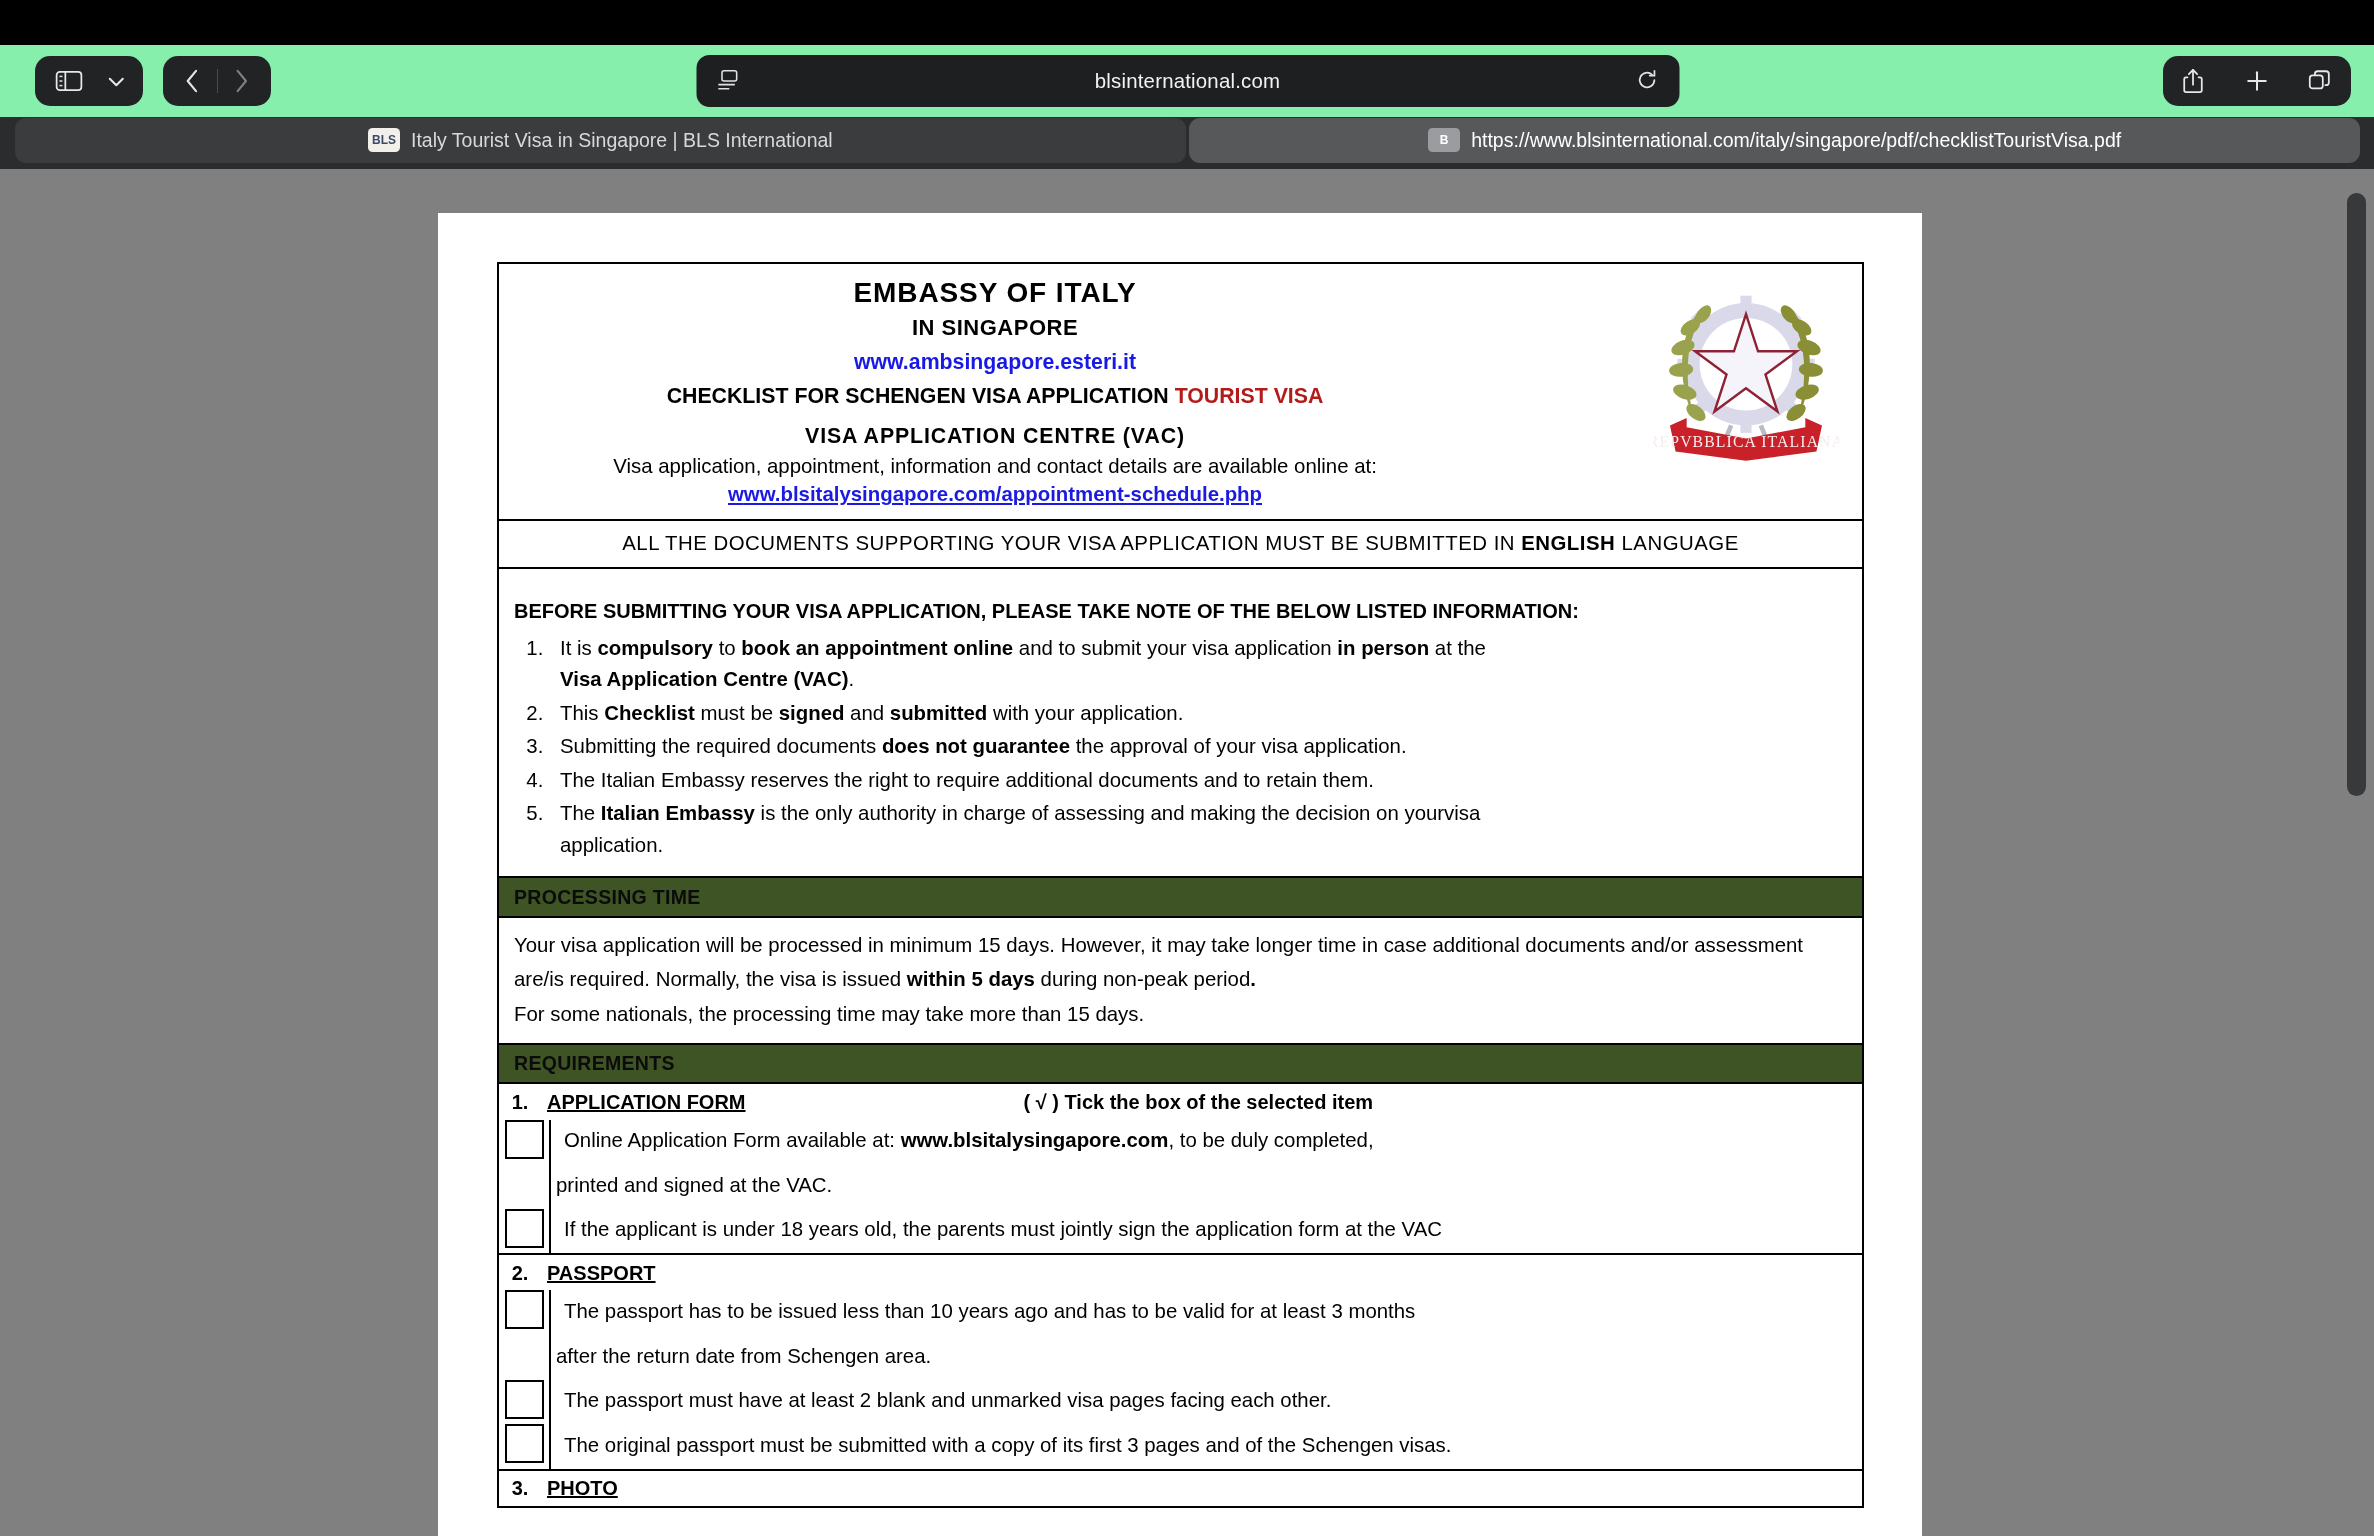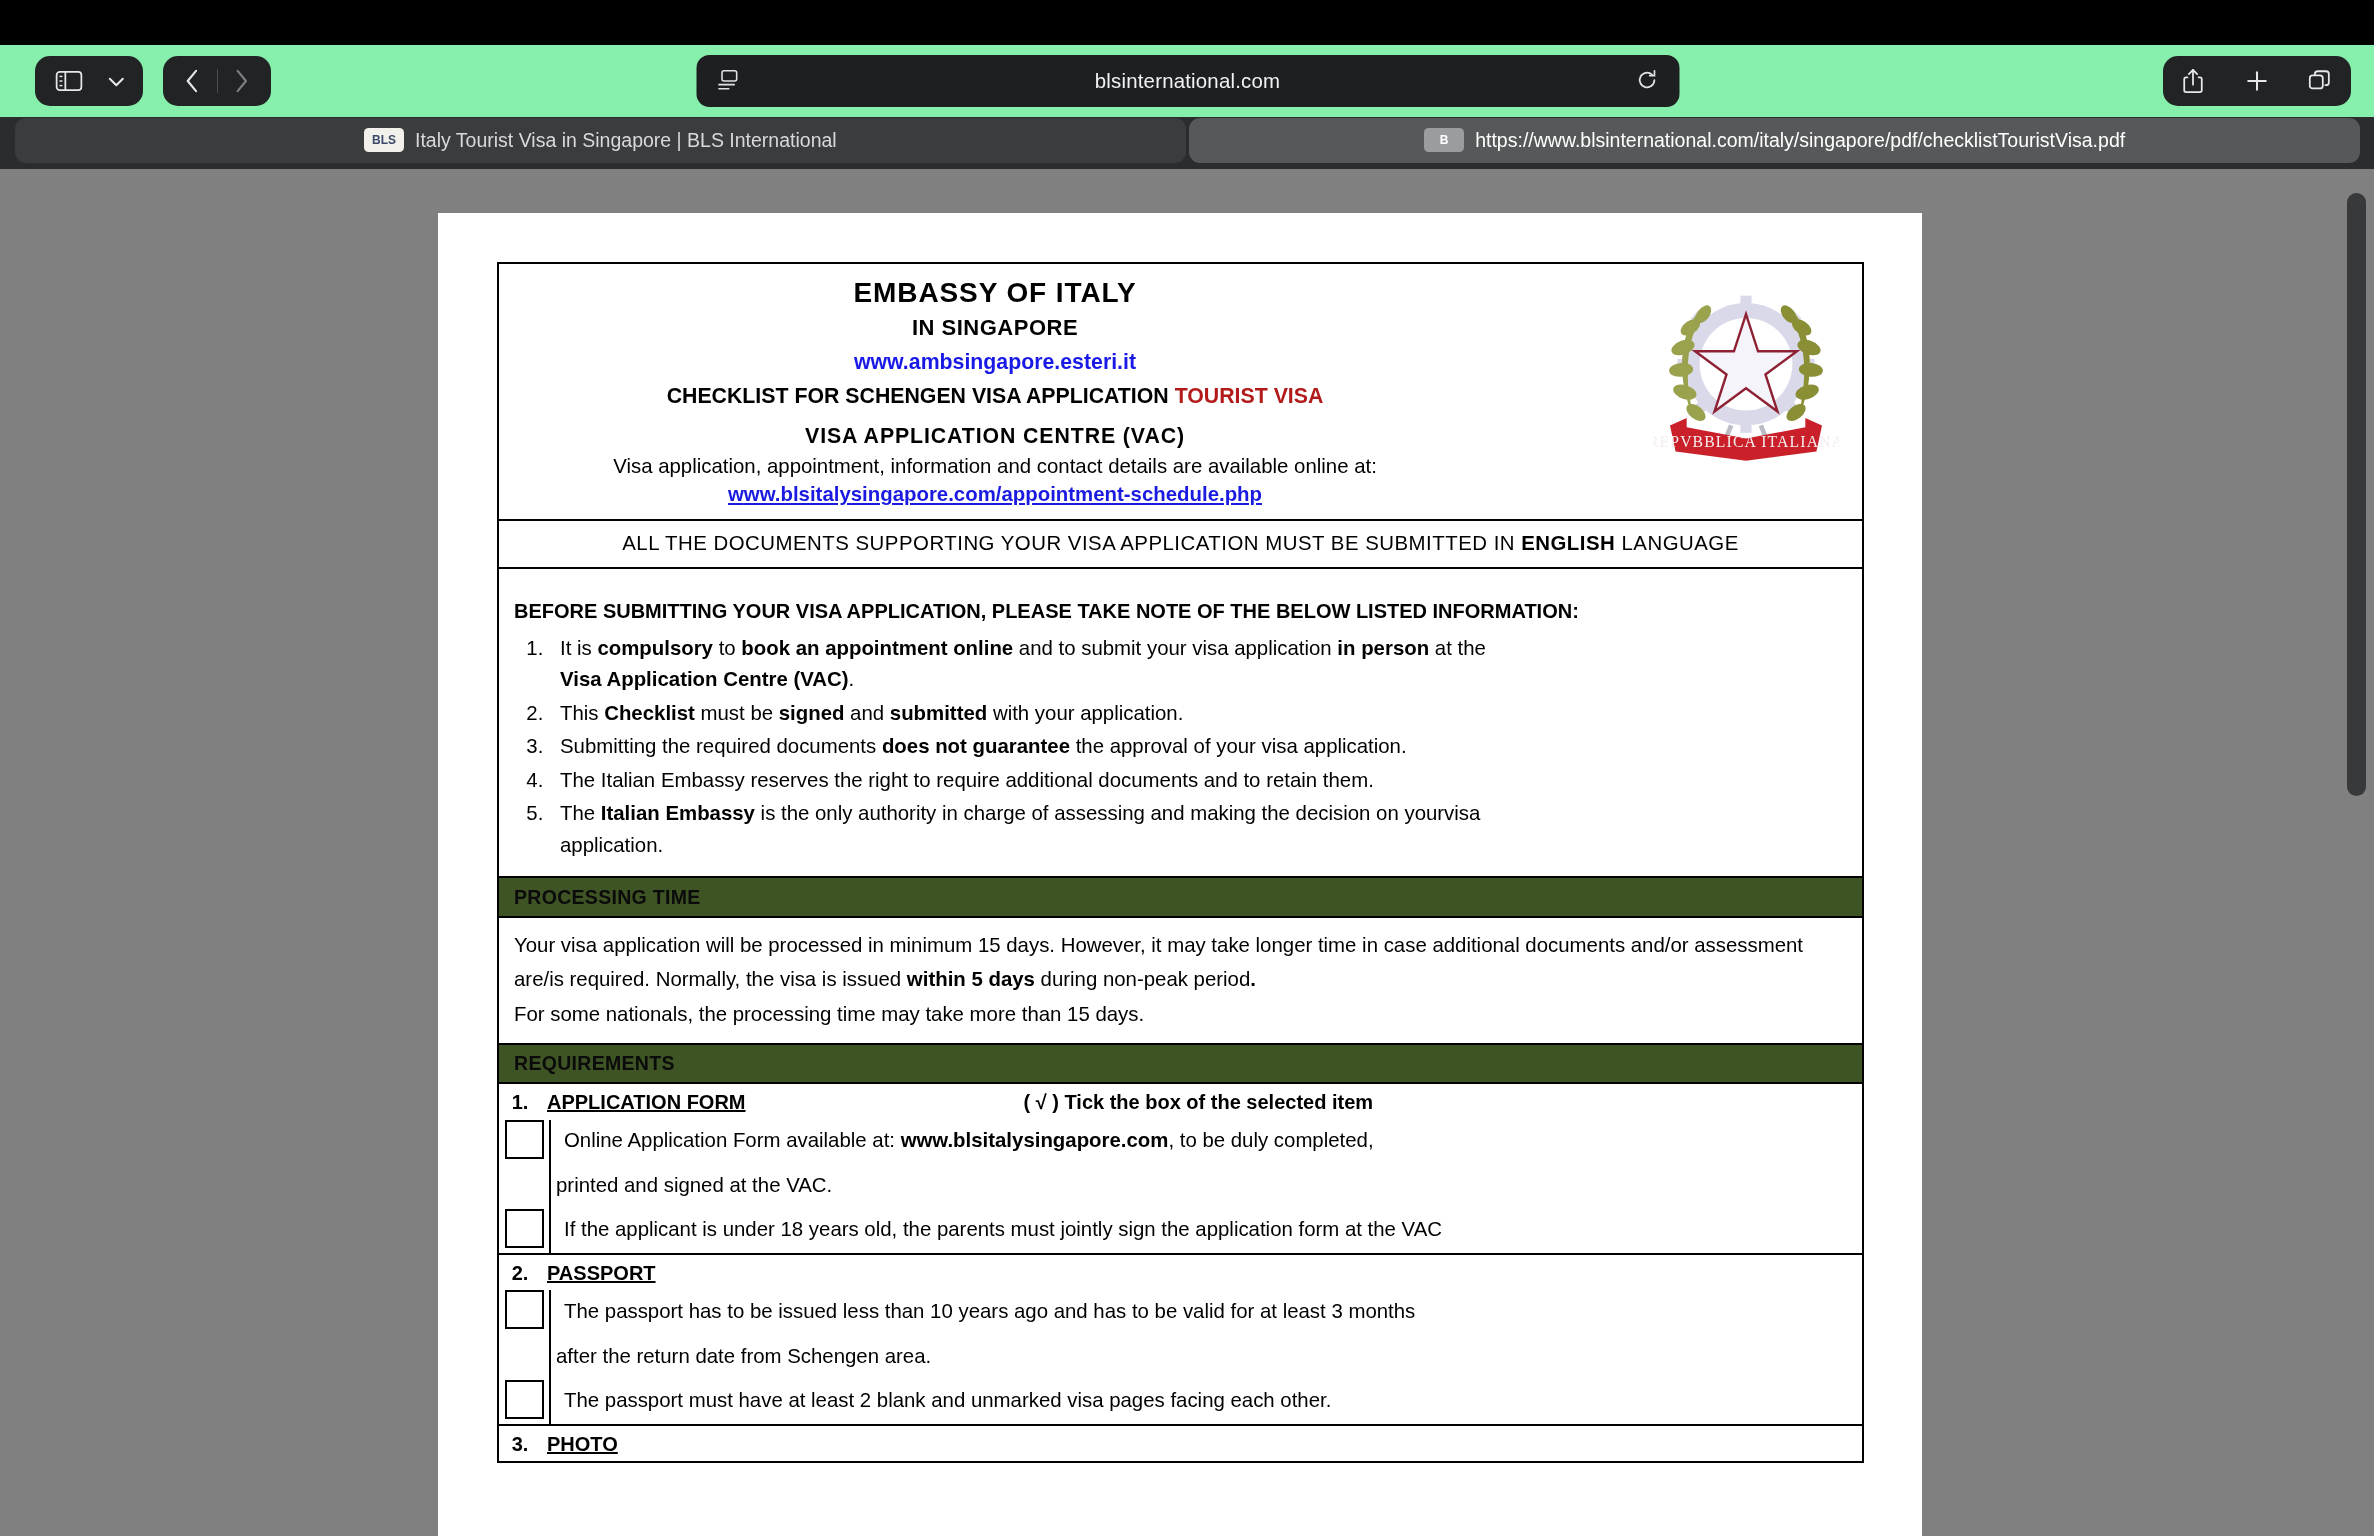--- a/index.html
+++ b/index.html
@@ -64,21 +64,21 @@
   .tab {
     flex: 1; height: 45px;
     display: flex; align-items: center; justify-content: center;
     gap: 11px;
     border-radius: 11px;
     color: #d9d9dc; font-size: 19.5px;
     background: #3a3c3e;
   }
   .tab.active { background: #565859; color: #fff; }
   .favicon {
-    width: 40px; height: 24px; border-radius: 4.6px;
+    width: 32px; height: 24px; border-radius: 4.6px;
     display: flex; align-items: center; justify-content: center;
     font-size: 12px; font-weight: bold;
   }
   .fav-bls { background: #f2f0ea; color: #3b4a6b; }
   .fav-pdf { background: #9a9ca0; color: #fff; }
 
   
   #viewport {
     position: relative;
     width: 100%; height: calc(1537px - 45px - 72px - 52px);
@@ -437,20 +437,26 @@
                   <div class="cb"></div>
                 </div>
                 <div class="req-text indent">after the return date from Schengen area.</div>
               </div>
               <div class="req-line">
                 <div class="cb-cell">
                   <div class="cb"></div>
                 </div>
                 <div class="req-text">The passport must have at least 2 blank and unmarked visa pages facing each other.</div>
               </div>
+              <div class="req-line">
+                <div class="cb-cell">
+                  <div class="cb"></div>
+                </div>
+                <div class="req-text">The original passport must be submitted with a copy of its first 3 pages and of the Schengen visas.</div>
+              </div>
             </div>
           </div>
           <div class="req-group">
             <div class="req-head">
               <span class="req-num">3.</span>
               <span class="req-title">PHOTO</span>
             </div>
           </div>
         </div>
 

